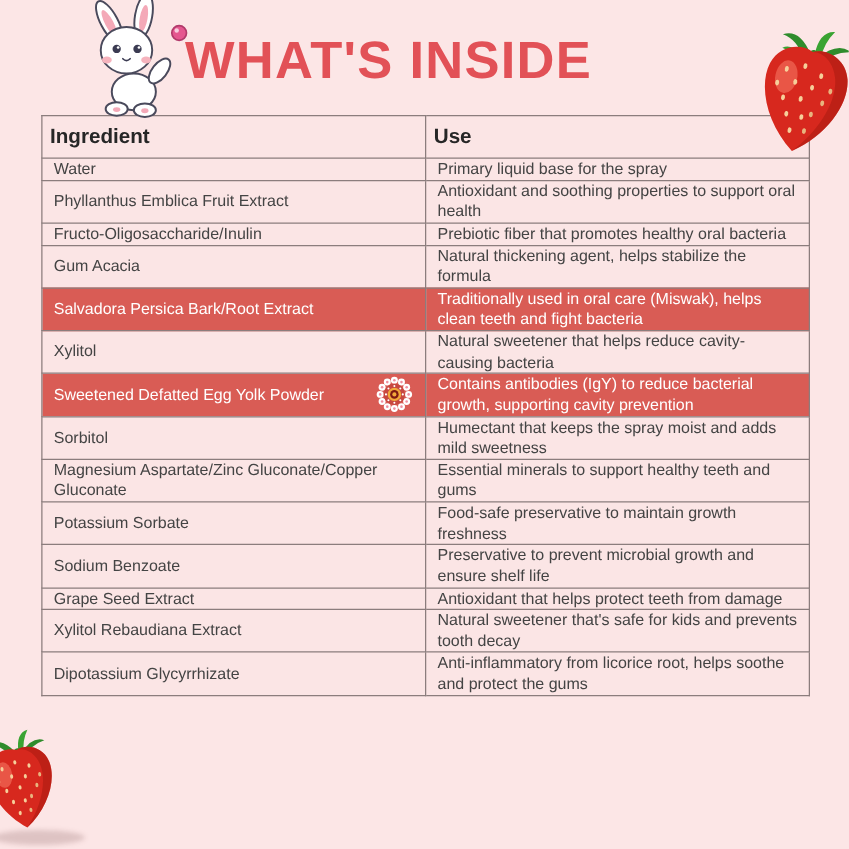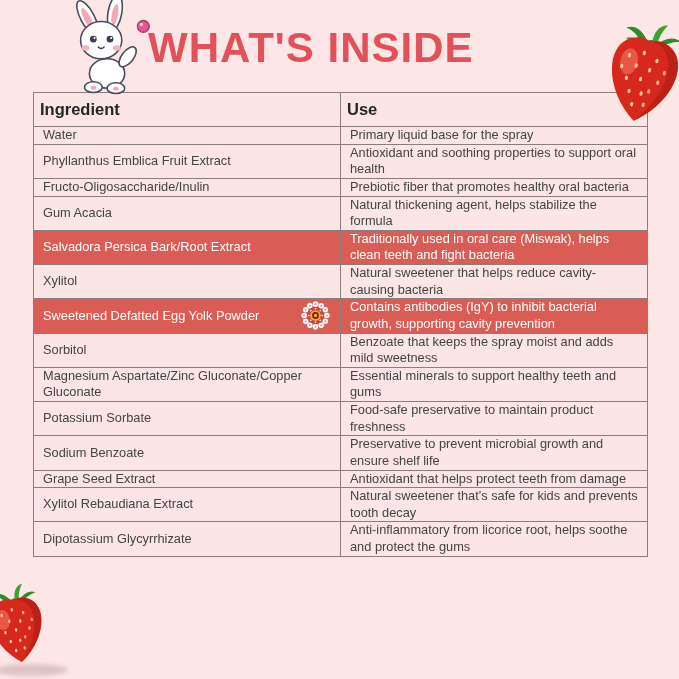--- a/index.html
+++ b/index.html
@@ -230,45 +230,45 @@
                   <circle cx="10.4" cy="10.4" r="0.8"></circle>
       <circle cx="15" cy="8.5" r="0.8"></circle>
                   <circle cx="19.6" cy="10.4" r="0.8"></circle>
     </g>
     <circle cx="15" cy="15" r="5.2" fill="#f2a93b"></circle>
     <circle cx="15" cy="15" r="3.3" fill="#7e1a12"></circle>
     <circle cx="15" cy="15" r="1.6" fill="#f2a93b"></circle>
   </svg>
 </div>
           </td>
-          <td><span>Contains antibodies (IgY) to inhibit bacterial growth, supporting cavity prevention</span></td>
+          <td><span>Contains antibodies (IgY) to reduce bacterial growth, supporting cavity prevention</span></td>
         </tr>
         <tr>
           <td class="col-ingredient">
             <div class="cellflex">
               <span>Sorbitol</span>
             </div>
           </td>
-          <td><span>Benzoate that keeps the spray moist and adds mild sweetness</span></td>
+          <td><span>Humectant that keeps the spray moist and adds mild sweetness</span></td>
         </tr>
         <tr>
           <td class="col-ingredient">
             <div class="cellflex">
               <span>Magnesium Aspartate/Zinc Gluconate/Copper Gluconate</span>
             </div>
           </td>
           <td><span>Essential minerals to support healthy teeth and gums</span></td>
         </tr>
         <tr>
           <td class="col-ingredient">
             <div class="cellflex">
               <span>Potassium Sorbate</span>
             </div>
           </td>
-          <td><span>Food-safe preservative to maintain product freshness</span></td>
+          <td><span>Food-safe preservative to maintain growth freshness</span></td>
         </tr>
         <tr>
           <td class="col-ingredient">
             <div class="cellflex">
               <span>Sodium Benzoate</span>
             </div>
           </td>
           <td><span>Preservative to prevent microbial growth and ensure shelf life</span></td>
         </tr>
         <tr>

